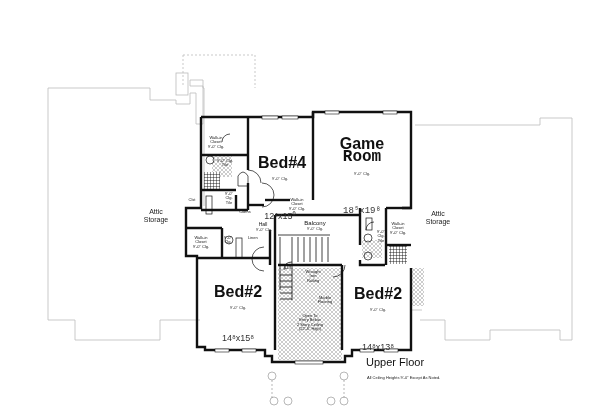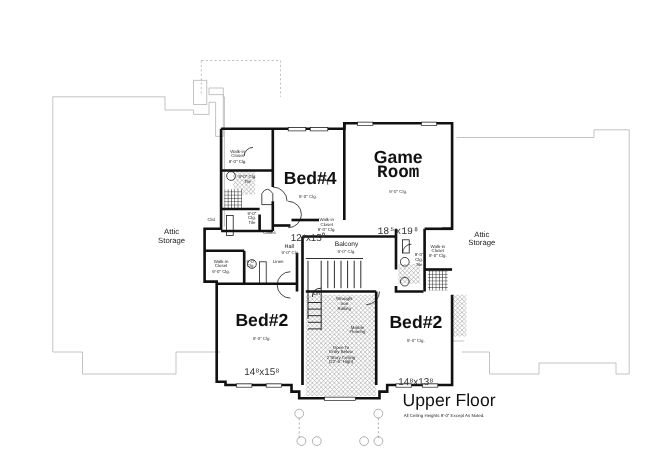--- a/index.html
+++ b/index.html
@@ -4,21 +4,21 @@
 <style>
   html,body{margin:0;padding:0;background:#fff;}
   body{width:600px;height:410px;position:relative;overflow:hidden;font-family:"Liberation Sans",sans-serif;color:#111;}
   svg{position:absolute;left:0;top:0;}
   .lbl{position:absolute;text-align:center;line-height:1;white-space:nowrap;}
   .room-name{font-size:16px;font-weight:bold;color:#111;}
   .room-dim{font-size:9px;color:#333;margin-top:45px;}
   .room-clg{font-size:4px;color:#333;}
   .small{font-size:4px;color:#222;line-height:1.1;}
   .attic{font-size:7px;color:#222;line-height:1.15;}
-  .title{font-size:16px;color:#111;}
+  .title{font-size:11px;color:#111;}
   .note{font-size:4px;color:#222;}
 </style>
 </head>
 <body>
 
 <svg width="600" height="410" viewBox="0 0 600 410">
   <defs>
     <pattern id="hatch" width="4" height="4" patternUnits="userSpaceOnUse" patternTransform="rotate(45)">
       <line x1="0" y1="0" x2="0" y2="4" stroke="#999" stroke-width="0.8"></line>
     </pattern>

